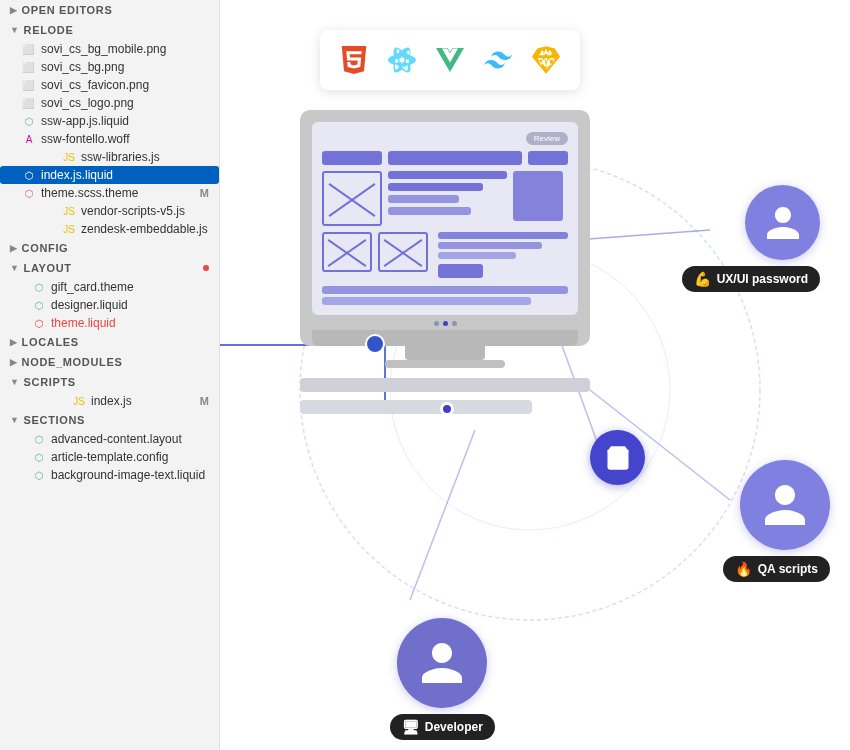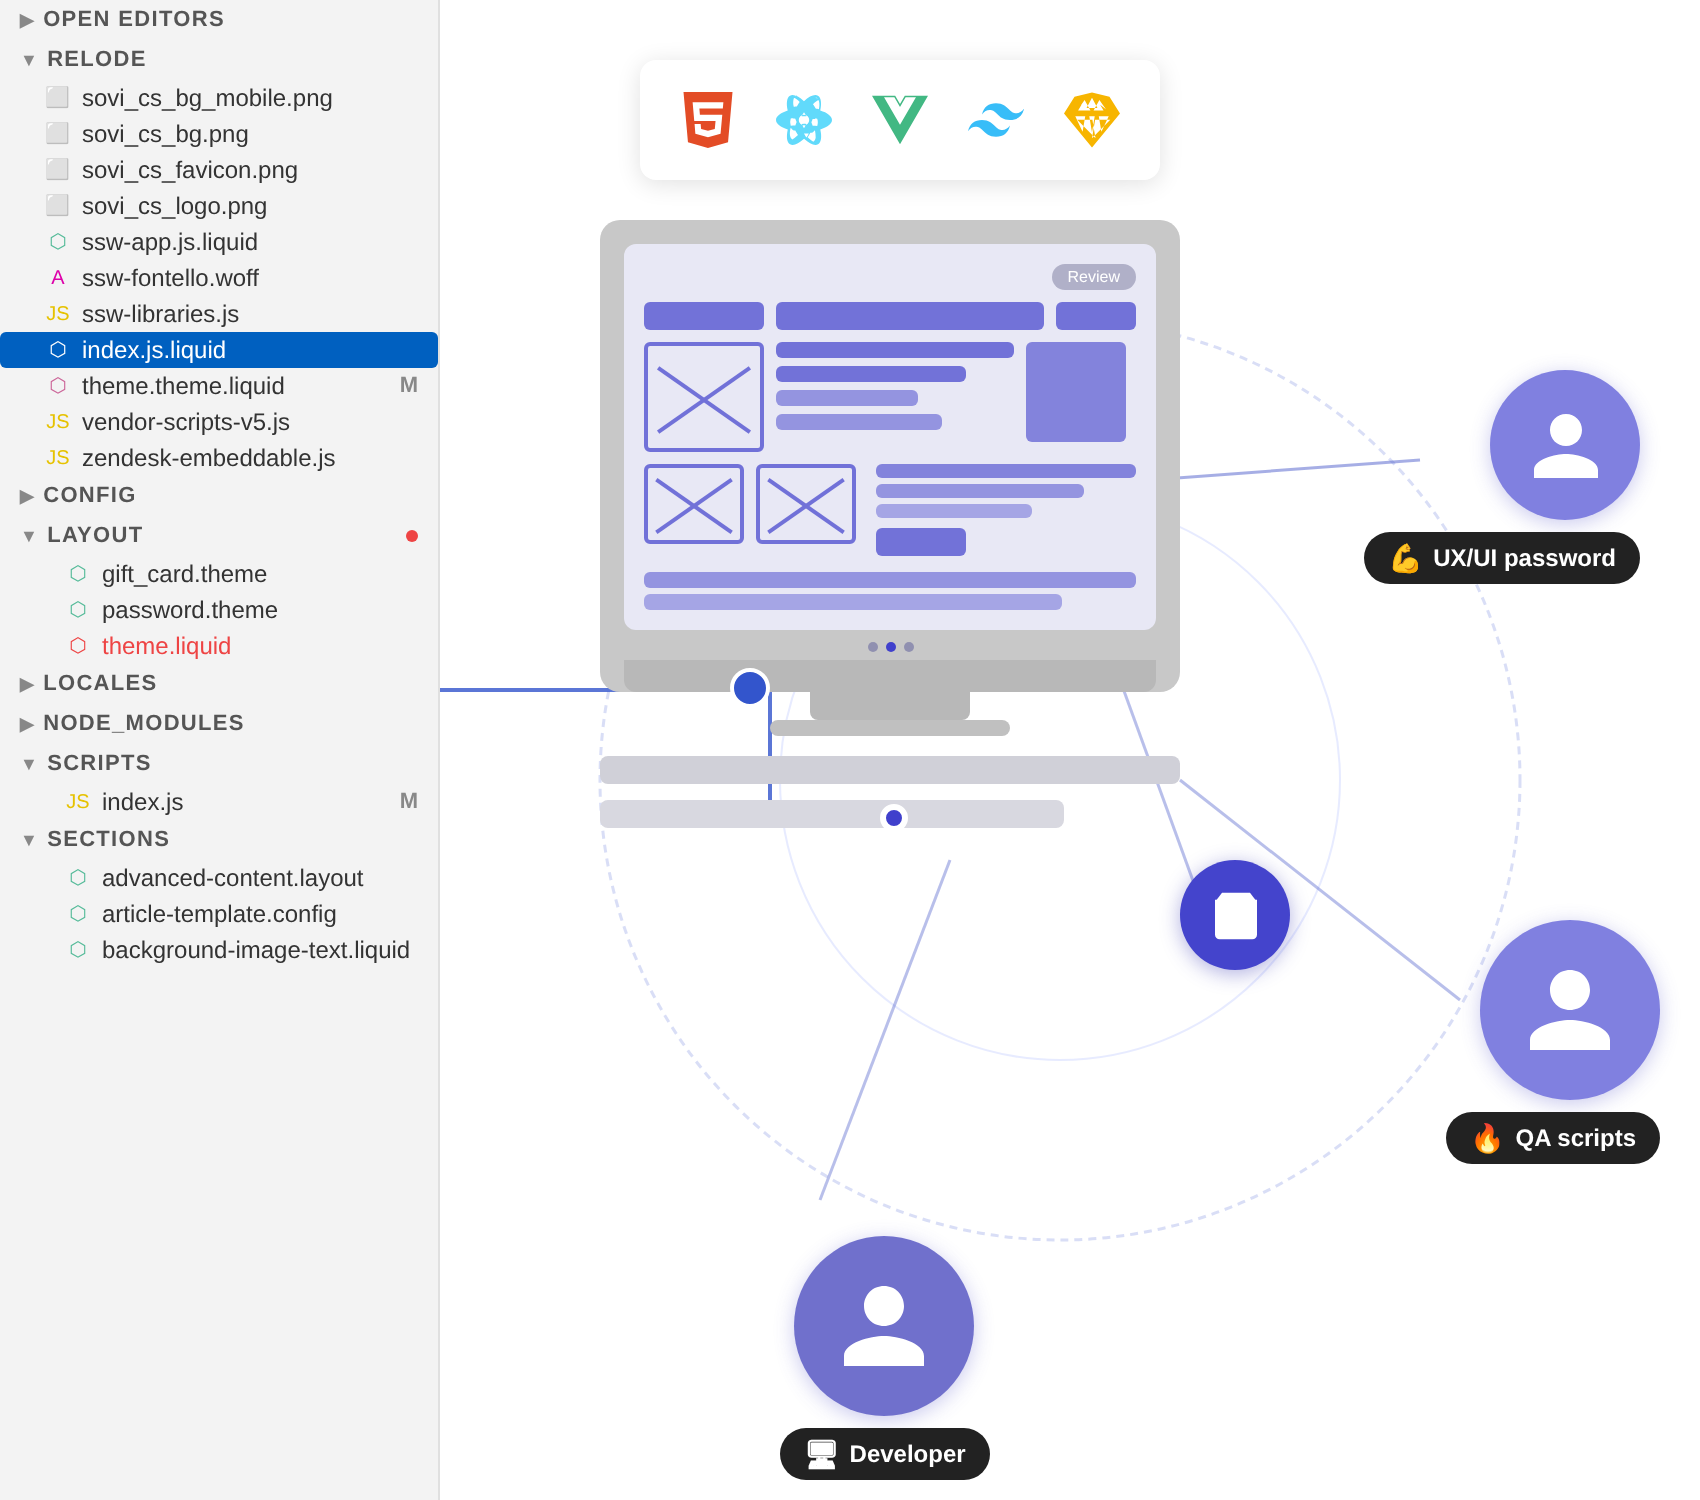--- a/index.html
+++ b/index.html
@@ -84,21 +84,21 @@
       color: #888;
       font-weight: 600;
     }
     .file-icon {
       font-size: 10px;
       width: 14px;
       text-align: center;
       flex-shrink: 0;
     }
     .file-icon.liquid { color: #5b9; }
-    .file-icon.js { color: #e6c200; }
+    .file-icon.js { color: #e6c200; margin-left: 40px; }
     .file-icon.font { color: #d0a; }
     .file-icon.png { color: #888; }
     .file-icon.scss { color: #c69; }
     .file-icon.red { color: #e44; }
     .sub-indent { padding-left: 32px; }
 
     
     .main {
       flex: 1;
       background: #fff;
@@ -340,21 +340,21 @@
   <div class="file-item">
     <span class="file-icon js">JS</span>
     <span>ssw-libraries.js</span>
   </div>
   <div class="file-item active">
     <span class="file-icon">⬡</span>
     <span>index.js.liquid</span>
   </div>
   <div class="file-item">
     <span class="file-icon scss">⬡</span>
-    <span>theme.theme.liquid</span>
+    <span>theme.scss.theme</span>
     <span class="badge">M</span>
   </div>
   <div class="file-item">
     <span class="file-icon js">JS</span>
     <span>vendor-scripts-v5.js</span>
   </div>
   <div class="file-item">
     <span class="file-icon js">JS</span>
     <span>zendesk-embeddable.js</span>
   </div>
@@ -368,21 +368,21 @@
     <span class="arrow">▼</span>
     <span>layout</span>
     <span class="dot"></span>
   </div>
   <div class="file-item sub-indent">
     <span class="file-icon liquid">⬡</span>
     <span>gift_card.theme</span>
   </div>
   <div class="file-item sub-indent">
     <span class="file-icon liquid">⬡</span>
-    <span>password.theme</span>
+    <span>designer.liquid</span>
   </div>
   <div class="file-item sub-indent">
     <span class="file-icon red">⬡</span>
     <span style="color:#e44">theme.liquid</span>
   </div>
 
   <div class="section-label">
     <span class="arrow">▶</span>
     <span>locales</span>
   </div>

